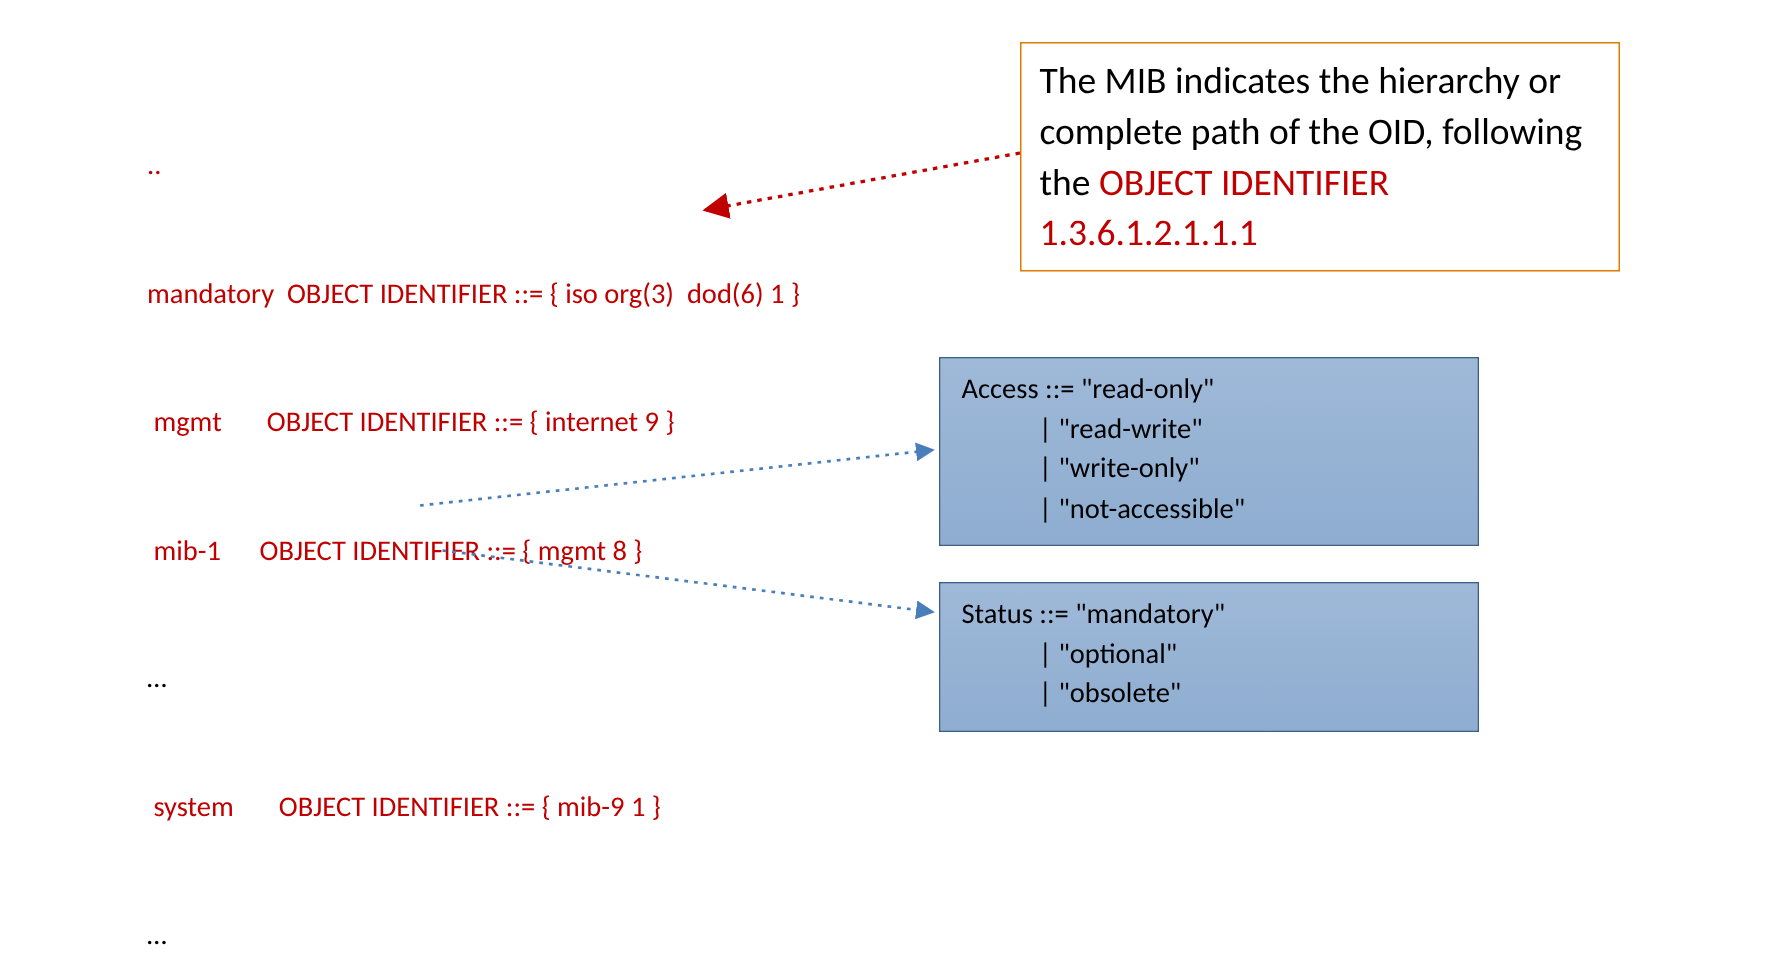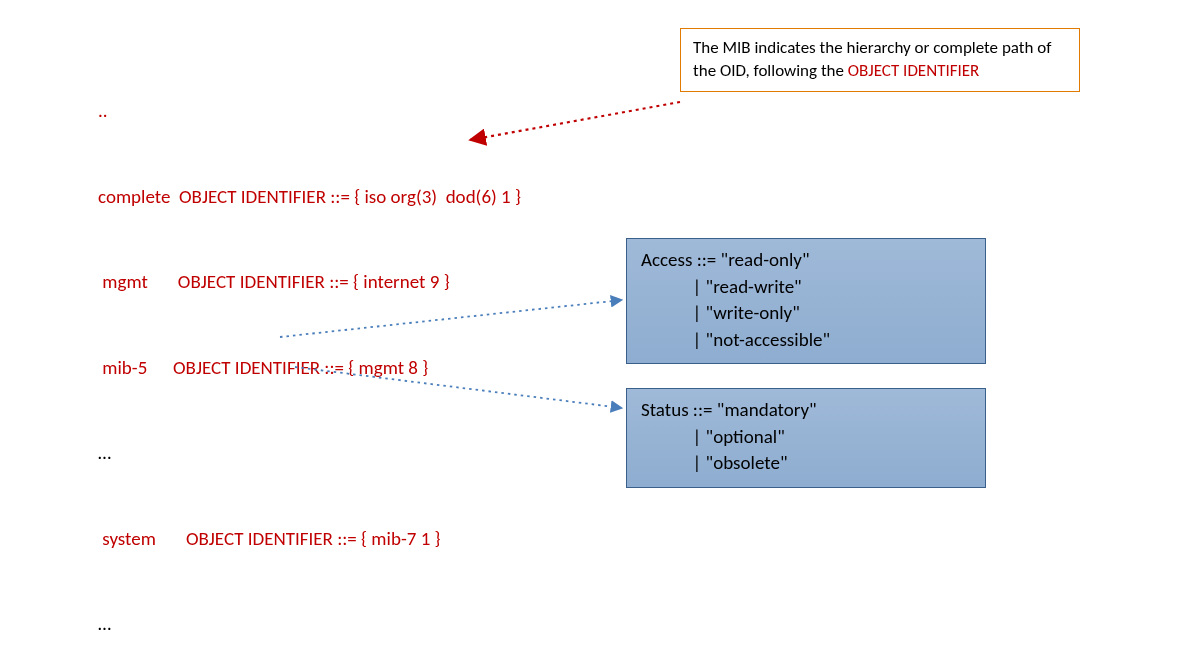--- a/index.html
+++ b/index.html
@@ -24,21 +24,21 @@
   .ln { display: block; }
   .callout-top {
     position: absolute;
     left: 680px;
     top: 28px;
     width: 400px;
     border: 1px solid #e07a00;
     background: #fff;
     padding: 8px 12px;
     line-height: 1.35;
-    font-size: 17px;
+    font-size: 25px;
     box-sizing: border-box;
   }
   .grammar-box {
     position: absolute;
     border: 1px solid #3a5f8a;
     background: linear-gradient(#9fb9d8, #8eadd0);
     padding: 8px 14px 10px 14px;
     font-size: 19px;
     line-height: 1.4;
     box-sizing: border-box;
@@ -52,42 +52,43 @@
     left: 0; top: 0;
     width: 1180px; height: 651px;
     pointer-events: none;
   }
 </style>
 </head>
 <body>
 
 <div class="code-block">
   <span class="ln red">..</span>
-  <span class="ln"><span class="red">complete</span><span class="red">  OBJECT IDENTIFIER ::= { iso org(3)  dod(6) 1 }</span></span>
+  <span class="ln"><span class="red">mandatory</span><span class="red">  OBJECT IDENTIFIER ::= { iso org(3)  dod(6) 1 }</span></span>
   <span class="ln"><span class="red"> mgmt</span><span class="red">       OBJECT IDENTIFIER ::= { internet 9 }</span></span>
-  <span class="ln"><span class="red"> mib-5</span><span class="red">      OBJECT IDENTIFIER ::= { mgmt 8 }</span></span>
+  <span class="ln"><span class="red"> mib-1</span><span class="red">      OBJECT IDENTIFIER ::= { mgmt 8 }</span></span>
   <span class="ln">…</span>
-  <span class="ln"><span class="red"> system</span><span class="red">       OBJECT IDENTIFIER ::= { mib-7 1 }</span></span>
+  <span class="ln"><span class="red"> system</span><span class="red">       OBJECT IDENTIFIER ::= { mib-9 1 }</span></span>
   <span class="ln">…</span>
   
   
   
   
   
   
   
   
   
   
   
   
 </div>
 
 <div class="callout-top">
   <span>The MIB indicates the hierarchy or complete path of the OID, following the </span><span class="red">OBJECT IDENTIFIER</span>
+  <div class="red">1.3.6.1.2.1.1.1</div>
 </div>
 
 <div id="box-access" class="grammar-box">
   <div class="row">Access ::= "read-only"</div>
   <div class="row">            | "read-write"</div>
   <div class="row">            | "write-only"</div>
   <div class="row">            | "not-accessible"</div>
 </div>
 
 <div id="box-status" class="grammar-box">

